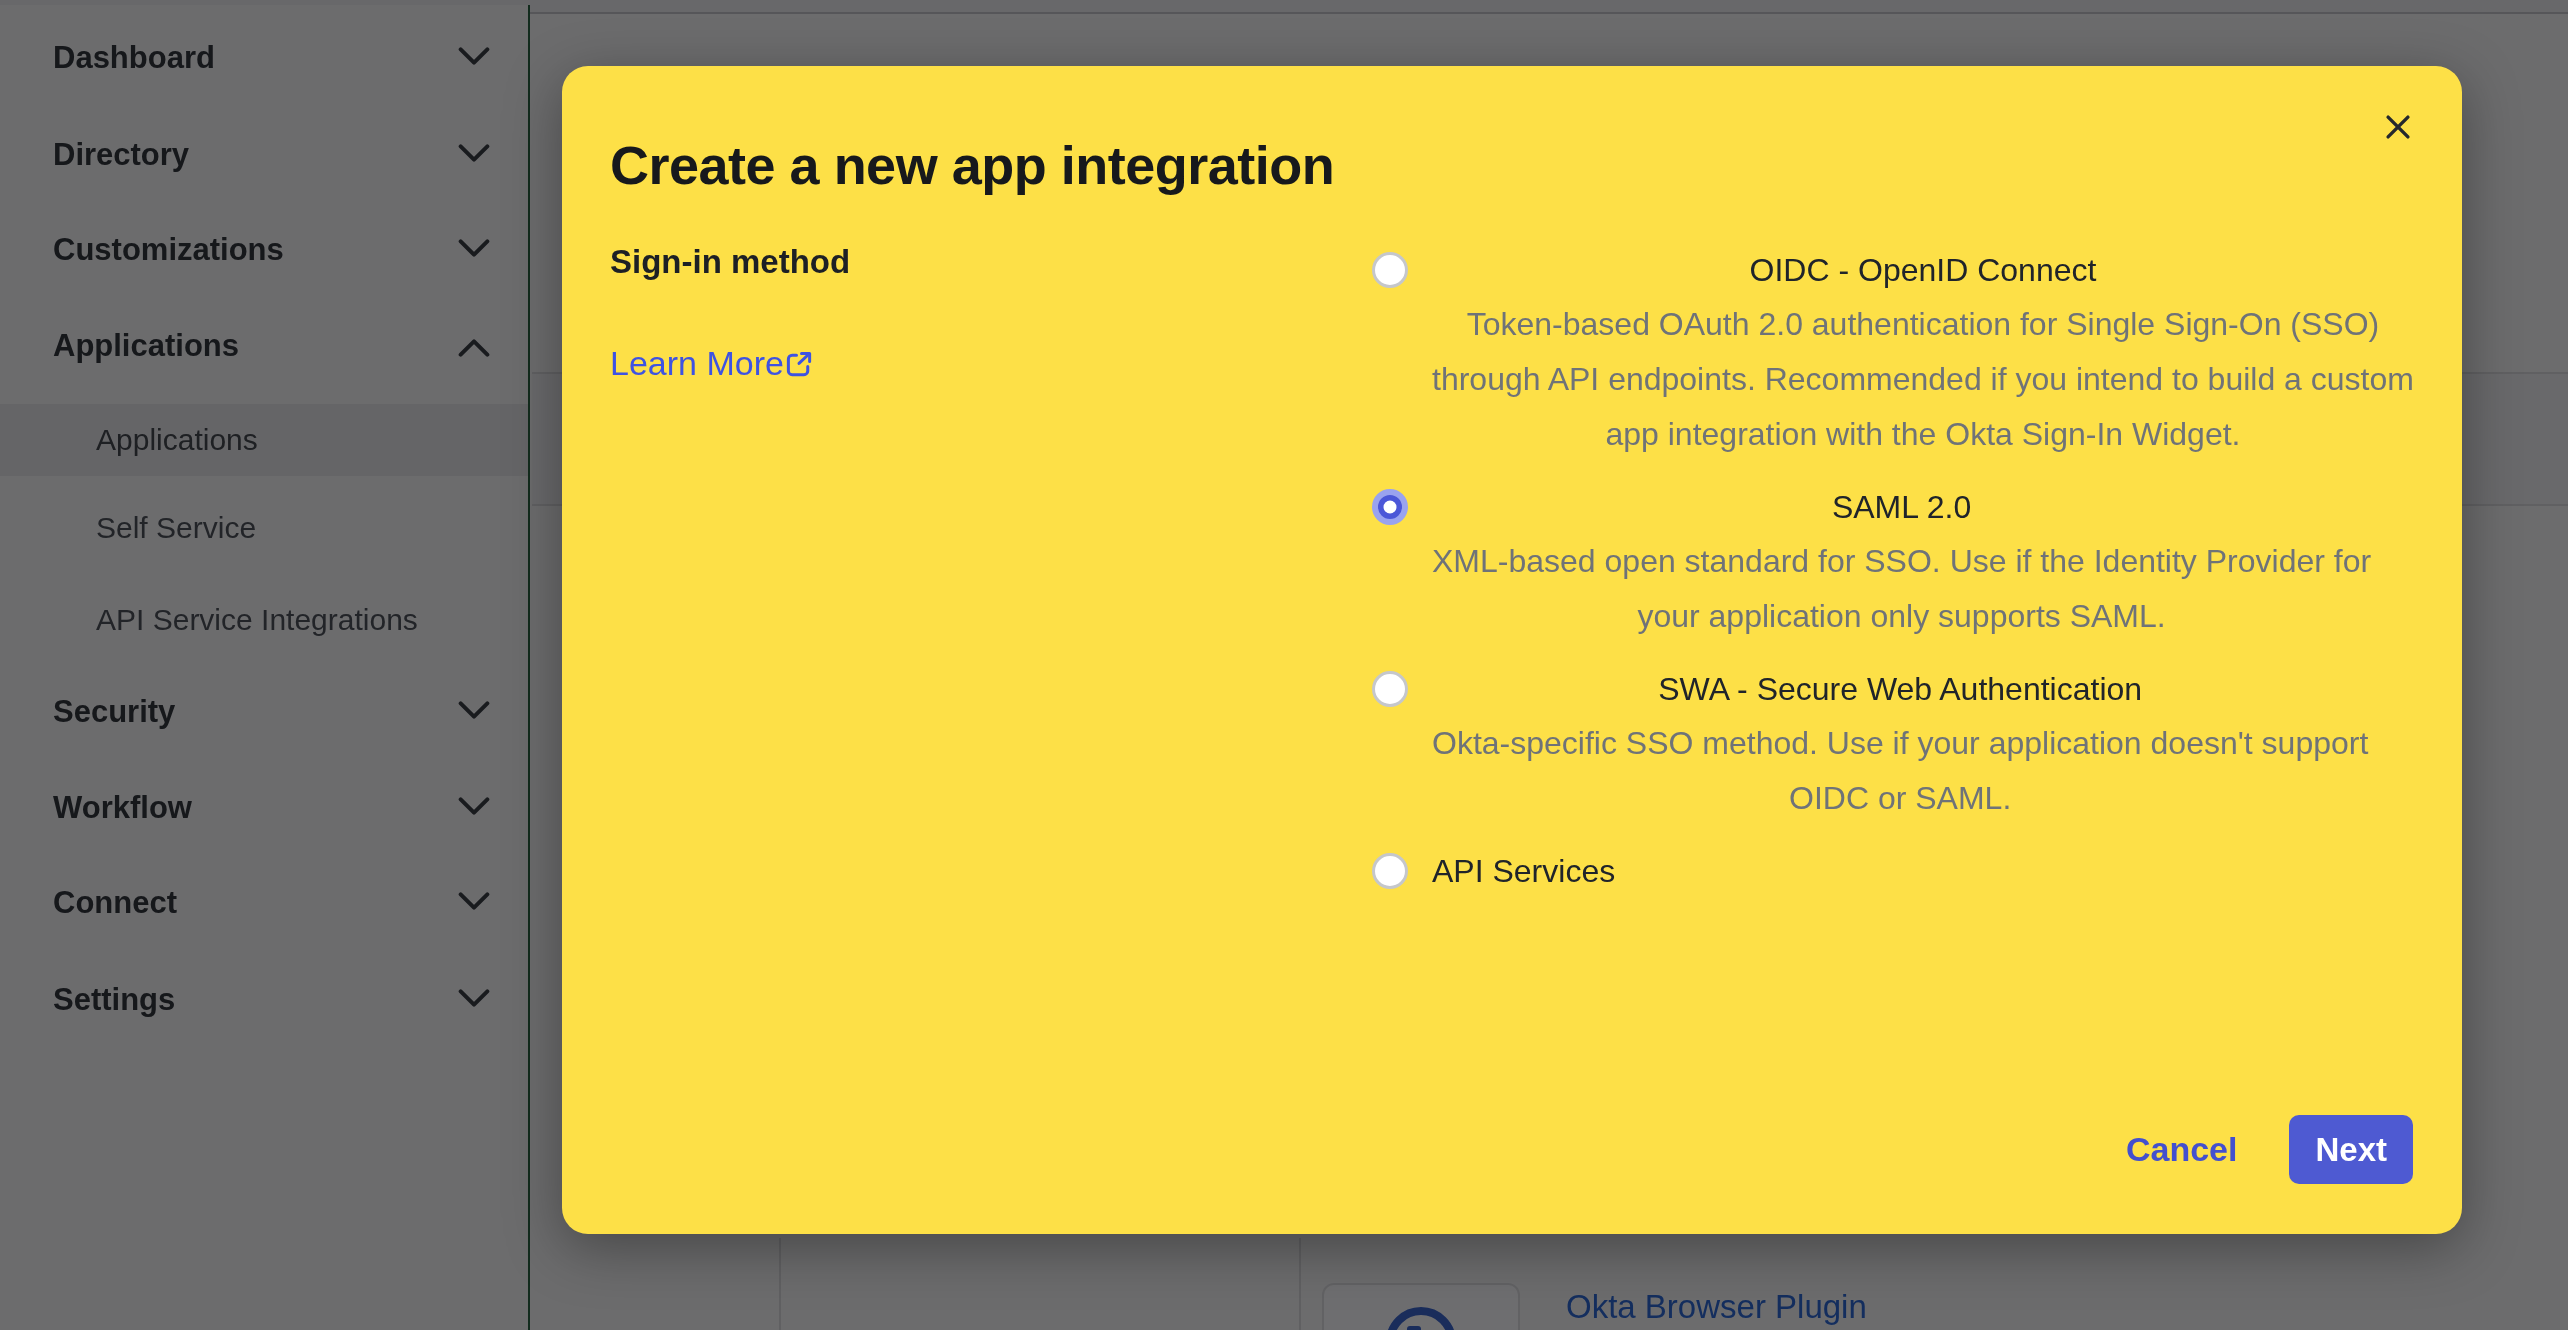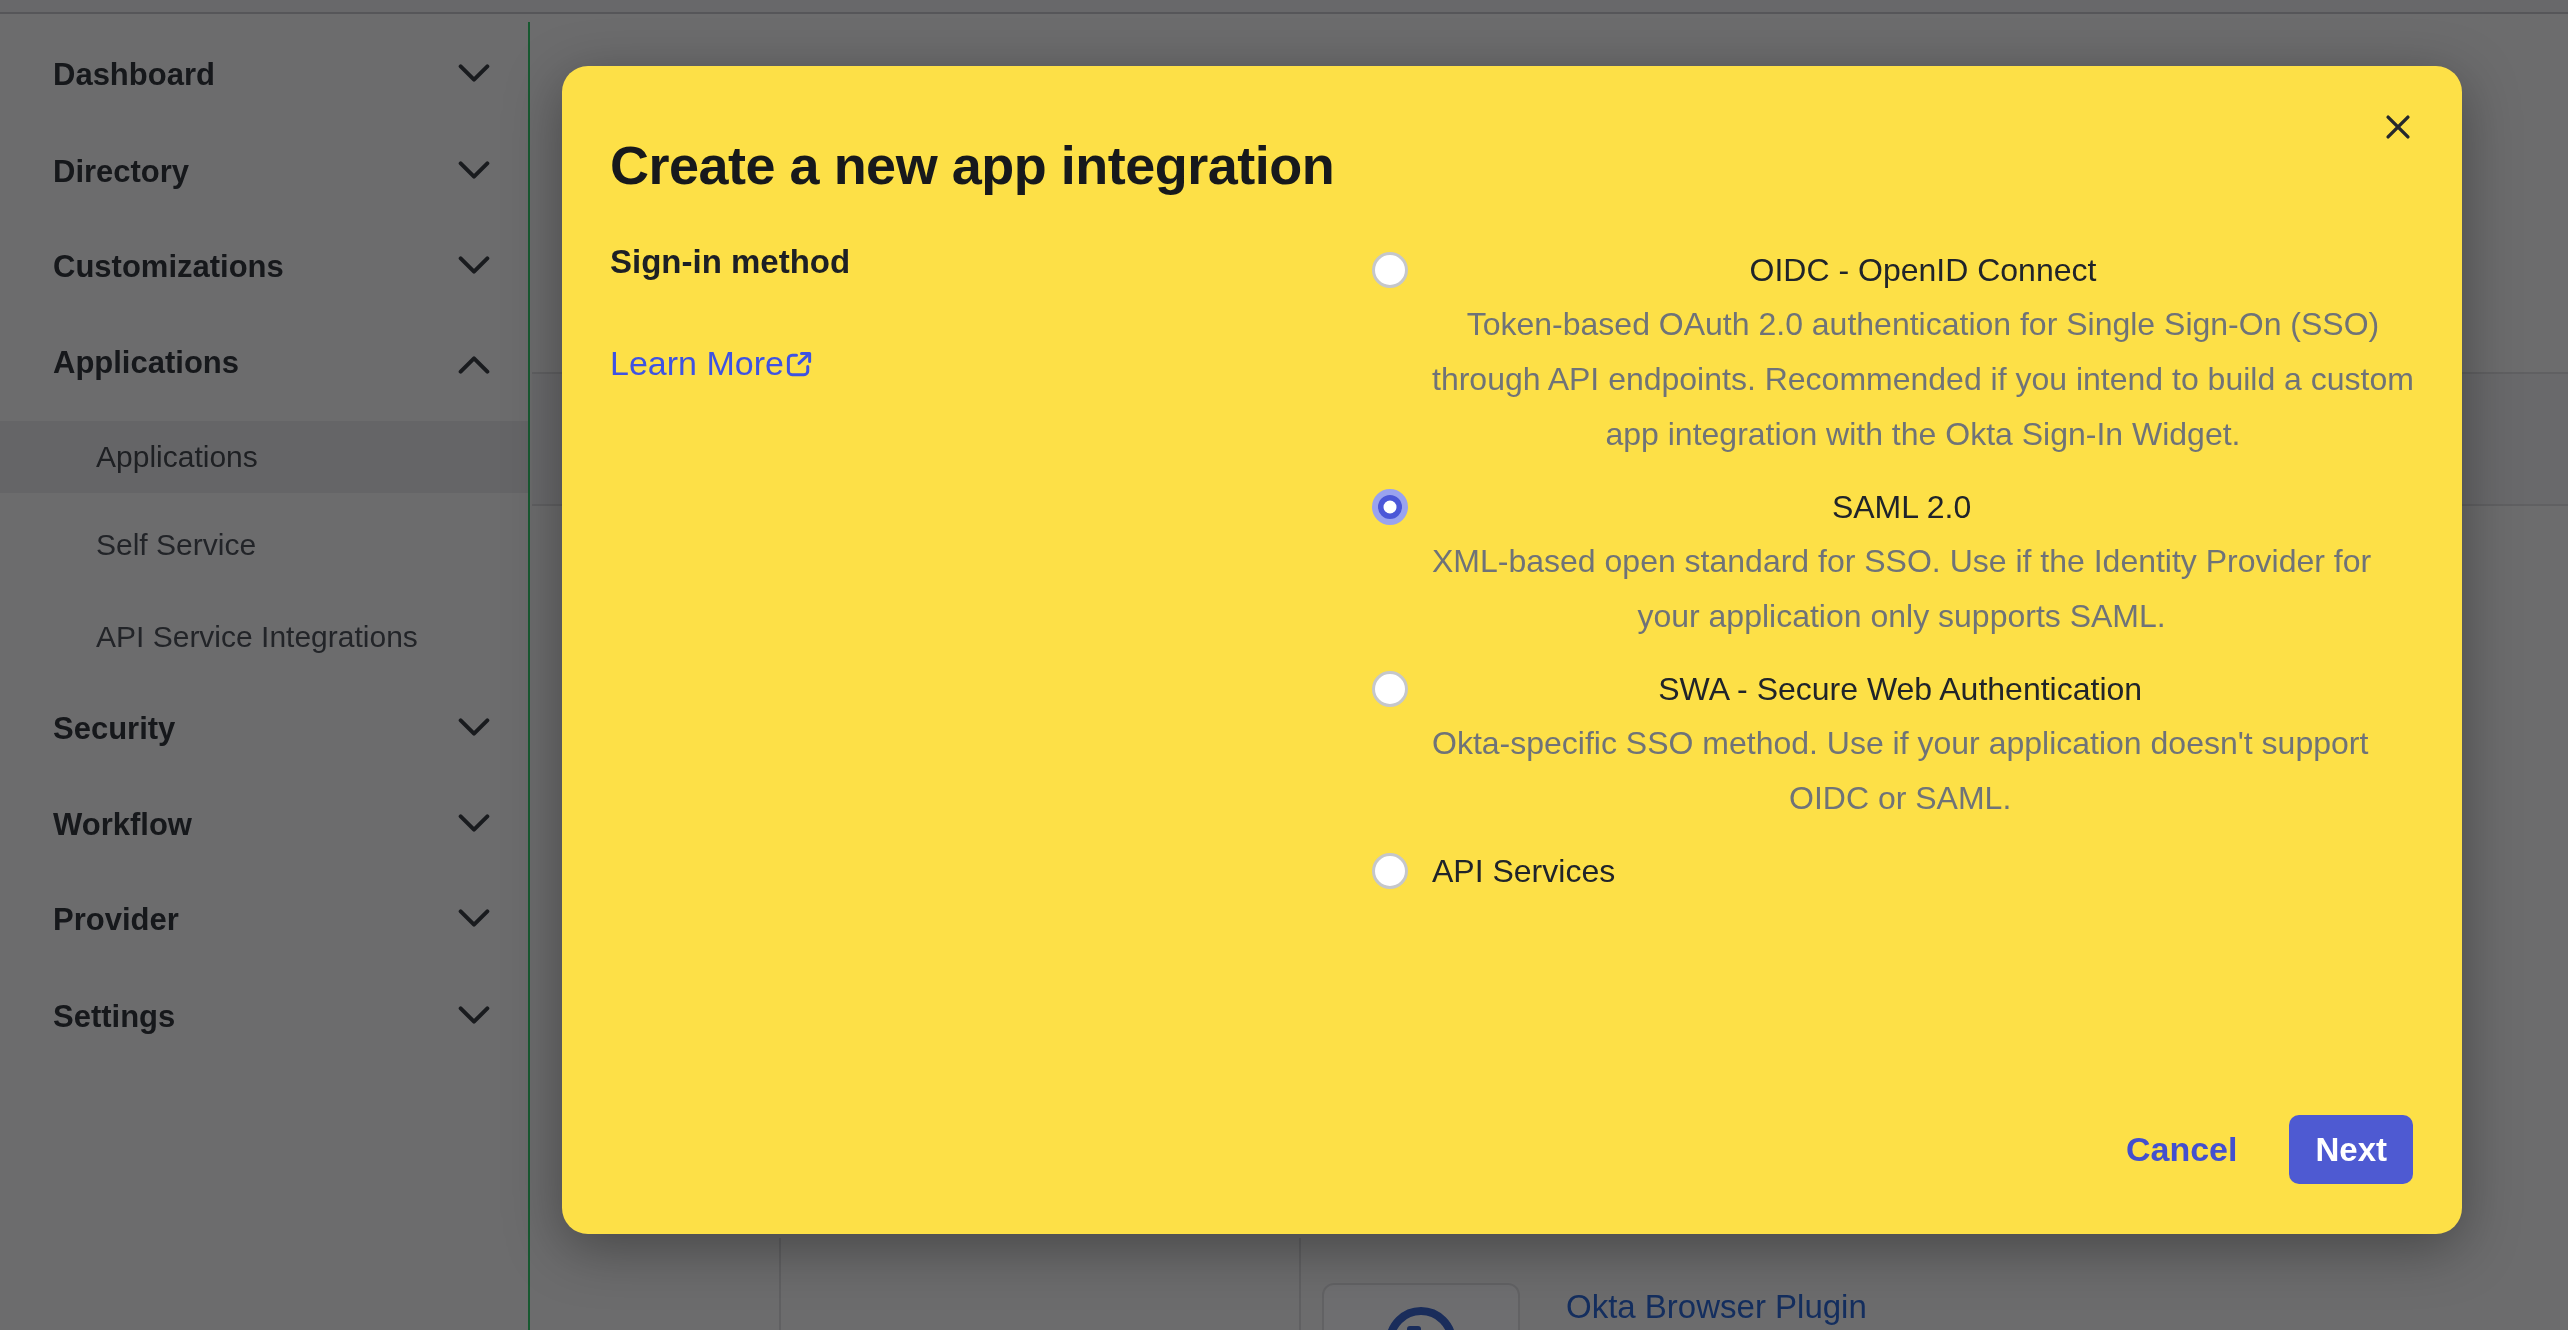--- a/index.html
+++ b/index.html
@@ -8,22 +8,22 @@
     background:#f5f5f6;
     font-family:"Liberation Sans",sans-serif;
     -webkit-font-smoothing:antialiased;
   }
   
   .topbar{
     position:absolute;top:0;left:0;right:0;height:12px;
     background:#ececee;border-bottom:2px solid #bfbfc3;
   }
   .sidebar{
-    position:absolute;top:22px;left:0;bottom:0;width:530px;
-    background:#f5f5f6;border-right:2px solid #22c55e;box-sizing:border-box;
+    position:absolute;top:5px;left:0;bottom:0;width:530px;
+    background:#f5f5f6;border-right:2px solid #14532d;box-sizing:border-box;
   }
   .nav-item{
     position:absolute;left:0;right:0;height:64px;
     display:flex;align-items:center;
     padding:0 0 0 53px;box-sizing:border-box;cursor:pointer;
   }
   .nav-item .lbl{font-size:31px;font-weight:700;color:#20242a;}
   .nav-chev{position:absolute;right:38px;top:50%;transform:translateY(-50%);}
   .nav-chev.up{transform:translateY(-50%) rotate(180deg);}
   .sub-item{
@@ -147,21 +147,21 @@
           <path d="M2 2l10 10L22 2" stroke="#272b31" stroke-width="3" stroke-linecap="round" stroke-linejoin="round"></path>
         </svg></span>
   </div>
   <div class="nav-item" style="top:771px">
     <span class="lbl">Workflow</span>
     <span class="nav-chev"><svg width="32" height="19" viewBox="0 0 24 14" fill="none">
           <path d="M2 2l10 10L22 2" stroke="#272b31" stroke-width="3" stroke-linecap="round" stroke-linejoin="round"></path>
         </svg></span>
   </div>
   <div class="nav-item" style="top:866px">
-    <span class="lbl">Provider</span>
+    <span class="lbl">Connect</span>
     <span class="nav-chev"><svg width="32" height="19" viewBox="0 0 24 14" fill="none">
           <path d="M2 2l10 10L22 2" stroke="#272b31" stroke-width="3" stroke-linecap="round" stroke-linejoin="round"></path>
         </svg></span>
   </div>
   <div class="nav-item" style="top:963px">
     <span class="lbl">Settings</span>
     <span class="nav-chev"><svg width="32" height="19" viewBox="0 0 24 14" fill="none">
           <path d="M2 2l10 10L22 2" stroke="#272b31" stroke-width="3" stroke-linecap="round" stroke-linejoin="round"></path>
         </svg></span>
   </div>

